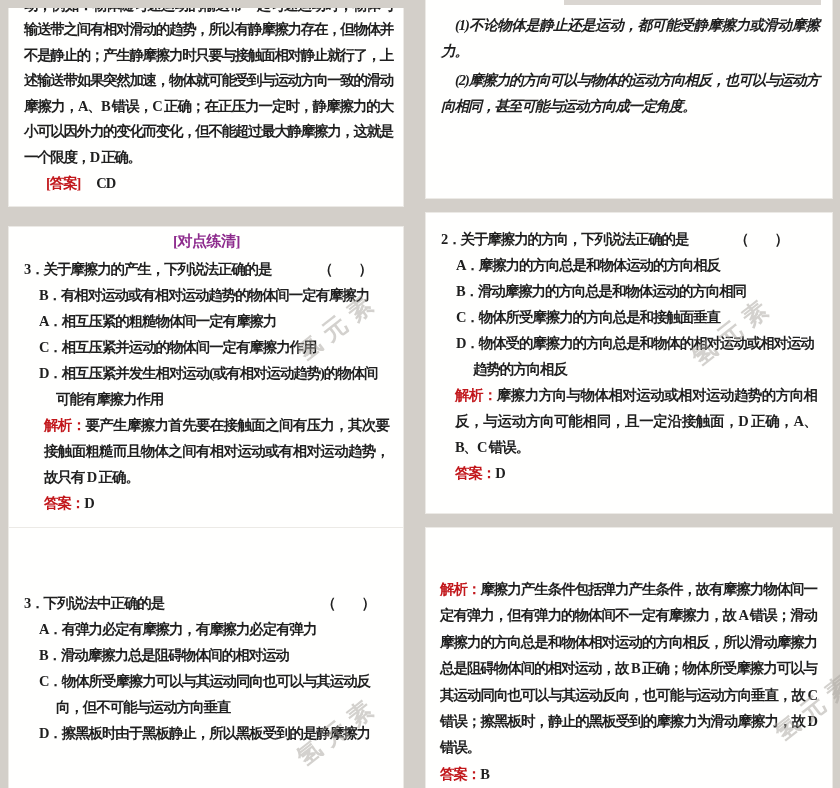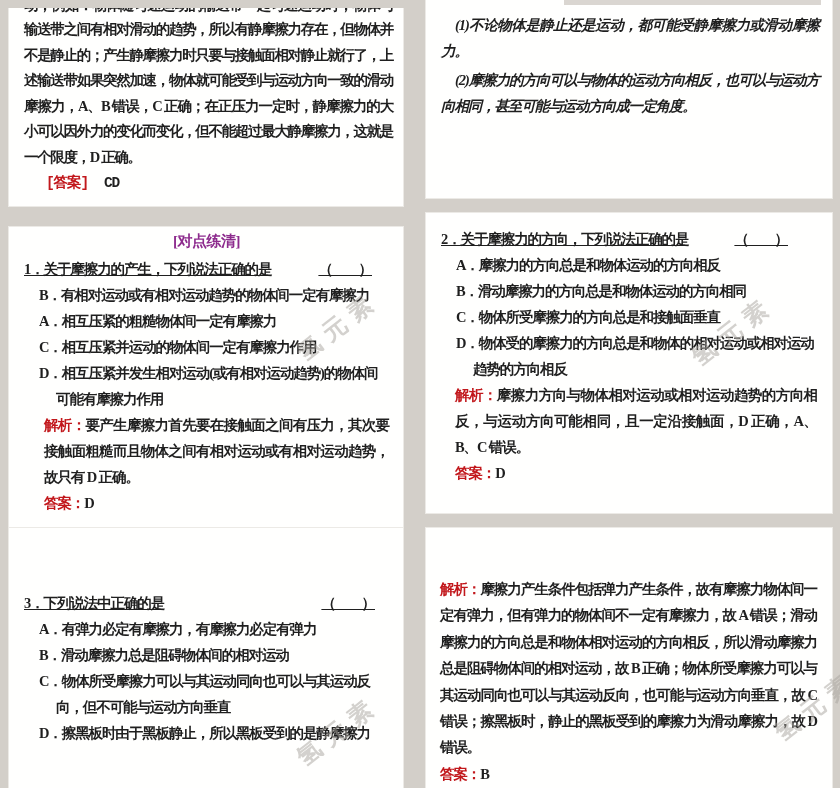--- a/index.html
+++ b/index.html
@@ -19,28 +19,28 @@
   .p2{left:425px;top:0;width:408px;height:199px;padding:12px 13px 0 15px;border-top:none;font-style:italic;}
   .p3{left:8px;top:212px;width:396px;height:302px;padding:3px 14px 0 15px;margin-top:14px;}
   .p4{left:425px;top:212px;width:408px;height:302px;padding:13px 15px 0 15px;}
   .p5{left:8px;top:527px;width:396px;height:261px;padding:62px 14px 0 15px;border-bottom:none;}
   .p6{left:425px;top:527px;width:408px;height:261px;padding:48px 15px 0 14px;border-bottom:none;}
   p{margin:0;}
   .just{text-align:justify;}
   .p1 .body{line-height:25.6px;letter-spacing:-1.35px;}
   .clip{height:9px;overflow:hidden;text-align:justify;}
   .clip span{display:block;margin-top:-15px;line-height:24px;text-align-last:justify;letter-spacing:-1.35px;}
-  .ansline{padding-left:22px;line-height:25.6px;font-family:Liberation Mono, monospace;}
+  .ansline{padding-left:22px;line-height:25.6px;}
   .ansline .val{margin-left:16px;}
   .p2 .para{text-indent:14px;margin-bottom:3px;}
   .cutbar{position:absolute;top:0;left:138px;width:257px;height:5px;background:#dad6d1;}
   .phead{margin:0 0 4px 0;font-size:15px;line-height:22px;text-align:center;letter-spacing:-0.5px;}
   .purple{color:#8d2b8d;}
   .red{color:#c2181c;}
-  .qrow{display:flex;line-height:26px;text-decoration:underline;}
+  .qrow{display:flex;line-height:26px;}
   .bracket{margin-left:auto;white-space:pre;}
   .p3 .bracket{margin-right:17px;}
   .p4 .bracket{margin-right:29px;}
   .p5 .bracket{margin-right:14px;}
   .opt{padding-left:32px;text-indent:-17px;line-height:26px;}
   .jx{text-align:justify;}
   .p3 .jx,.p3 .ansrow{padding-left:20px;}
   .p4 .jx,.p4 .ansrow{padding-left:14px;}
   .p6 .jx{line-height:26.4px;}
   .p6 .ansrow{line-height:26.4px;}
@@ -70,21 +70,21 @@
 
   <section class="panel p2">
     <div class="cutbar"></div>
     <p class="just para">(1)不论物体是静止还是运动，都可能受静摩擦力或滑动摩擦力。</p>
     <p class="just para">(2)摩擦力的方向可以与物体的运动方向相反，也可以与运动方向相同，甚至可能与运动方向成一定角度。</p>
   </section>
 
   <section class="panel p3">
     <h3 class="phead purple">[对点练清]</h3>
     <div class="qrow">
-      <span>1．关于摩擦力的产生，下列说法正确的是</span>
+      <span>3．关于摩擦力的产生，下列说法正确的是</span>
       <span class="bracket">（　　）</span>
     </div>
     <div class="opt">B．有相对运动或有相对运动趋势的物体间一定有摩擦力</div>
     <div class="opt">A．相互压紧的粗糙物体间一定有摩擦力</div>
     <div class="opt">C．相互压紧并运动的物体间一定有摩擦力作用</div>
     <div class="opt">D．相互压紧并发生相对运动(或有相对运动趋势)的物体间可能有摩擦力作用</div>
     <p class="jx">
       <span class="red">解析：</span><span>要产生摩擦力首先要在接触面之间有压力，其次要接触面粗糙而且物体之间有相对运动或有相对运动趋势，故只有 D 正确。</span>
     </p>
     <p class="ansrow">

